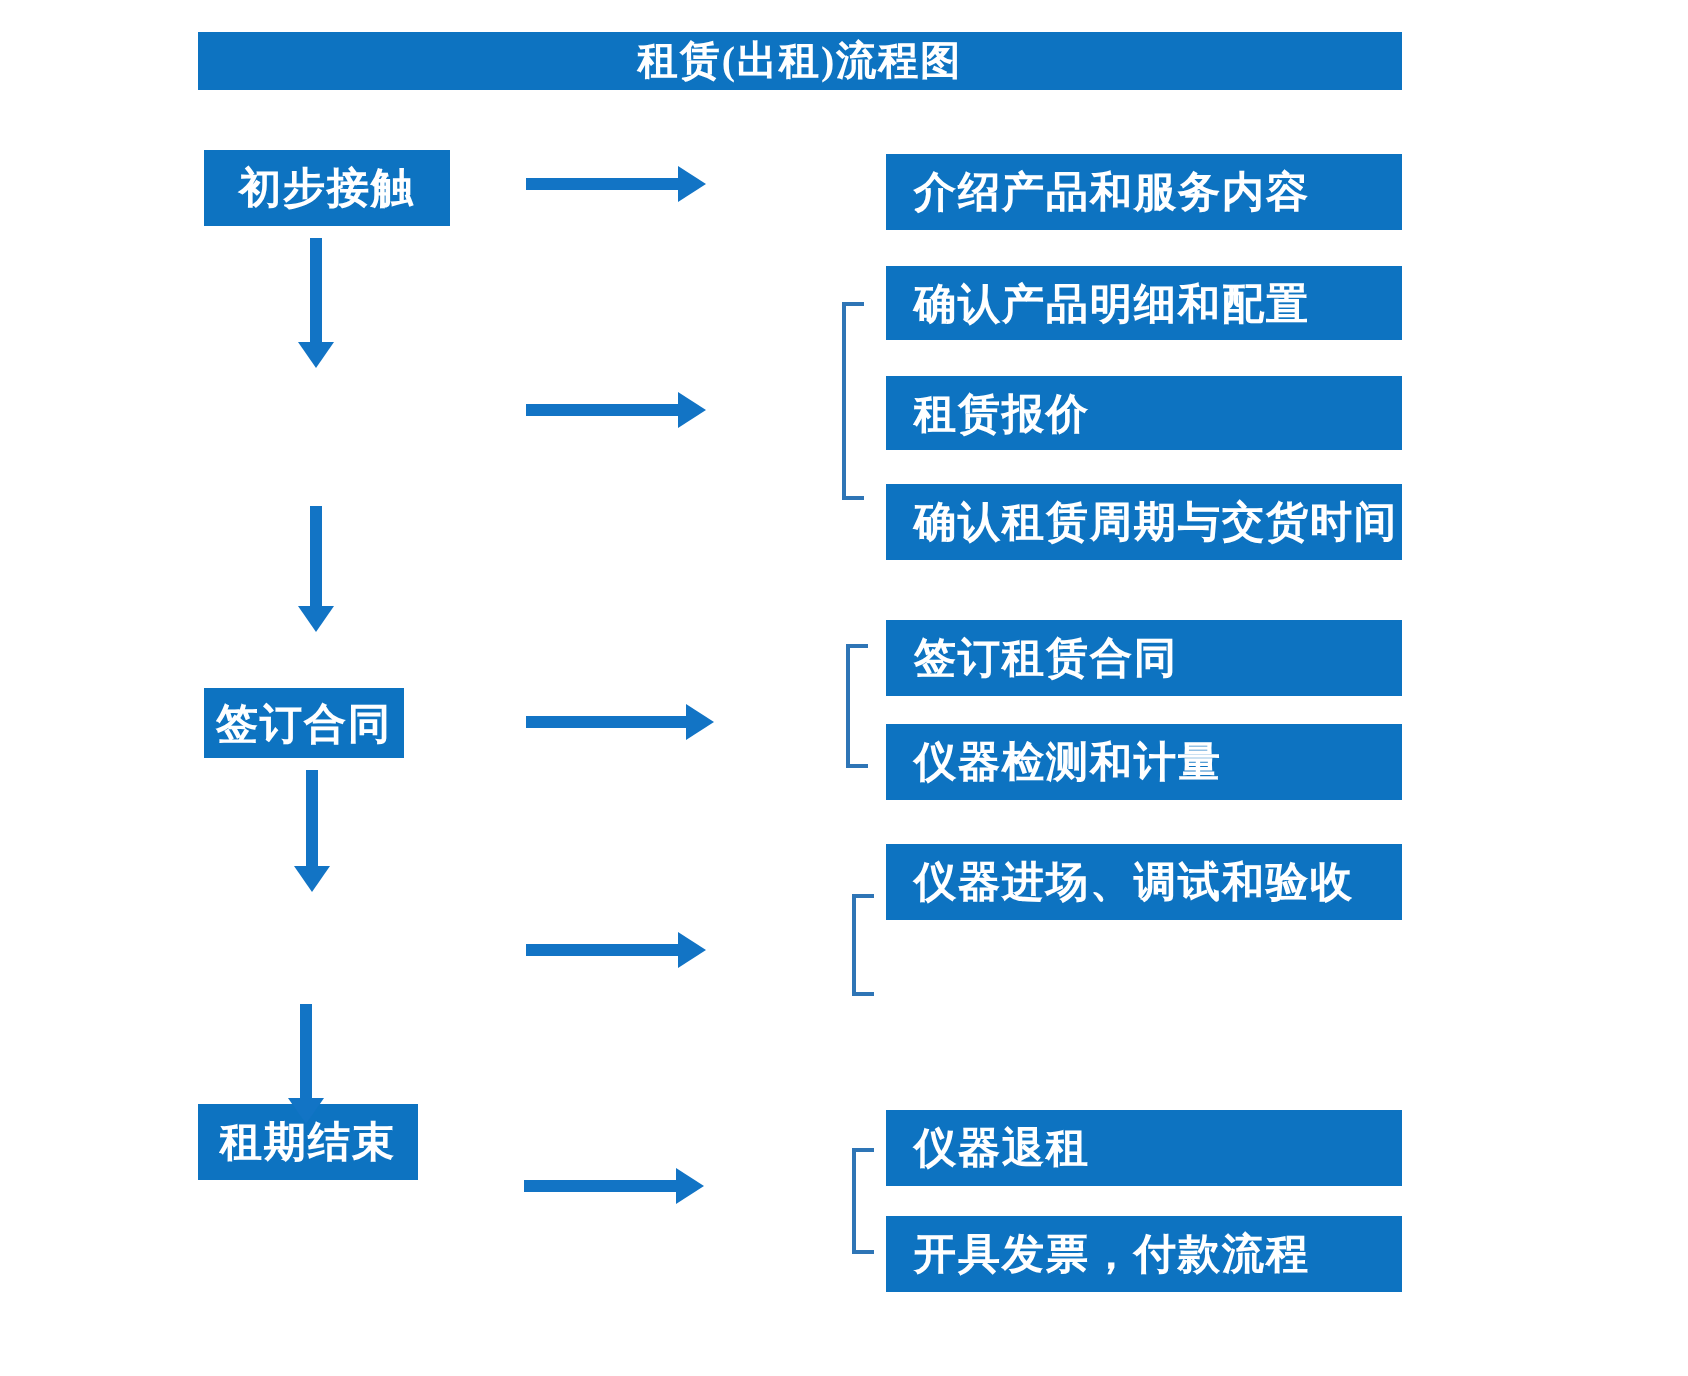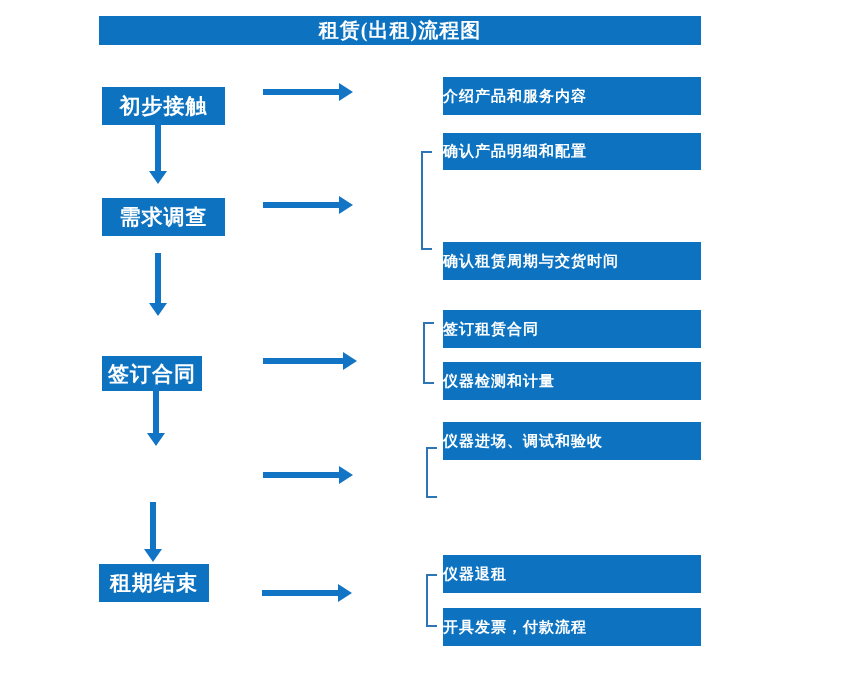--- a/index.html
+++ b/index.html
@@ -35,33 +35,33 @@
   .step-box {
     position: absolute;
     background: var(--box-blue);
     color: var(--box-text);
     font-size: 21px;
     font-weight: bold;
     display: flex;
     align-items: center;
     justify-content: center;
     letter-spacing: 1px;
-    margin-top: 12px;
   }
   .detail-box {
     position: absolute;
     left: 443px;
     width: 258px;
     height: 38px;
     background: var(--box-blue);
     color: var(--box-text);
-    font-size: 15px;
+    font-size: 21px;
     font-weight: bold;
     display: flex;
     align-items: center;
+    padding-left: 14px;
     box-sizing: border-box;
     letter-spacing: 1px;
     white-space: nowrap;
   }
   .h-arrow { position: absolute; height: 18px; }
   .h-arrow .shaft {
     position: absolute; left: 0; top: 50%;
     transform: translateY(-50%);
     height: 6px; width: calc(100% - 14px);
     background: var(--arrow-blue);
@@ -99,26 +99,26 @@
   }
 </style>
 </head>
 <body>
 
 <div class="canvas">
 
   <div class="title-bar">租赁(出租)流程图</div>
 
   <div class="step-box" style="left:102px;top:75px;width:123px;height:38px">初步接触</div>
-  <div class="step-box" style="left:102px;top:186px;width:123px;height:38px">需求调查</div>
   <div class="step-box" style="left:102px;top:344px;width:100px;height:35px">签订合同</div>
   <div class="step-box" style="left:99px;top:552px;width:110px;height:38px">租期结束</div>
 
   <div class="detail-box" style="top:77px">介绍产品和服务内容</div>
   <div class="detail-box" style="top:133px;height:37px">确认产品明细和配置</div>
+  <div class="detail-box" style="top:188px;height:37px">租赁报价</div>
   <div class="detail-box" style="top:242px">确认租赁周期与交货时间</div>
   <div class="detail-box" style="top:310px">签订租赁合同</div>
   <div class="detail-box" style="top:362px">仪器检测和计量</div>
   <div class="detail-box" style="top:422px">仪器进场、调试和验收</div>
   <div class="detail-box" style="top:555px">仪器退租</div>
   <div class="detail-box" style="top:608px">开具发票，付款流程</div>
 
   <div class="h-arrow" style="left:263px;top:83px;width:90px">
     <span class="shaft"></span>
     <span class="head"></span>

